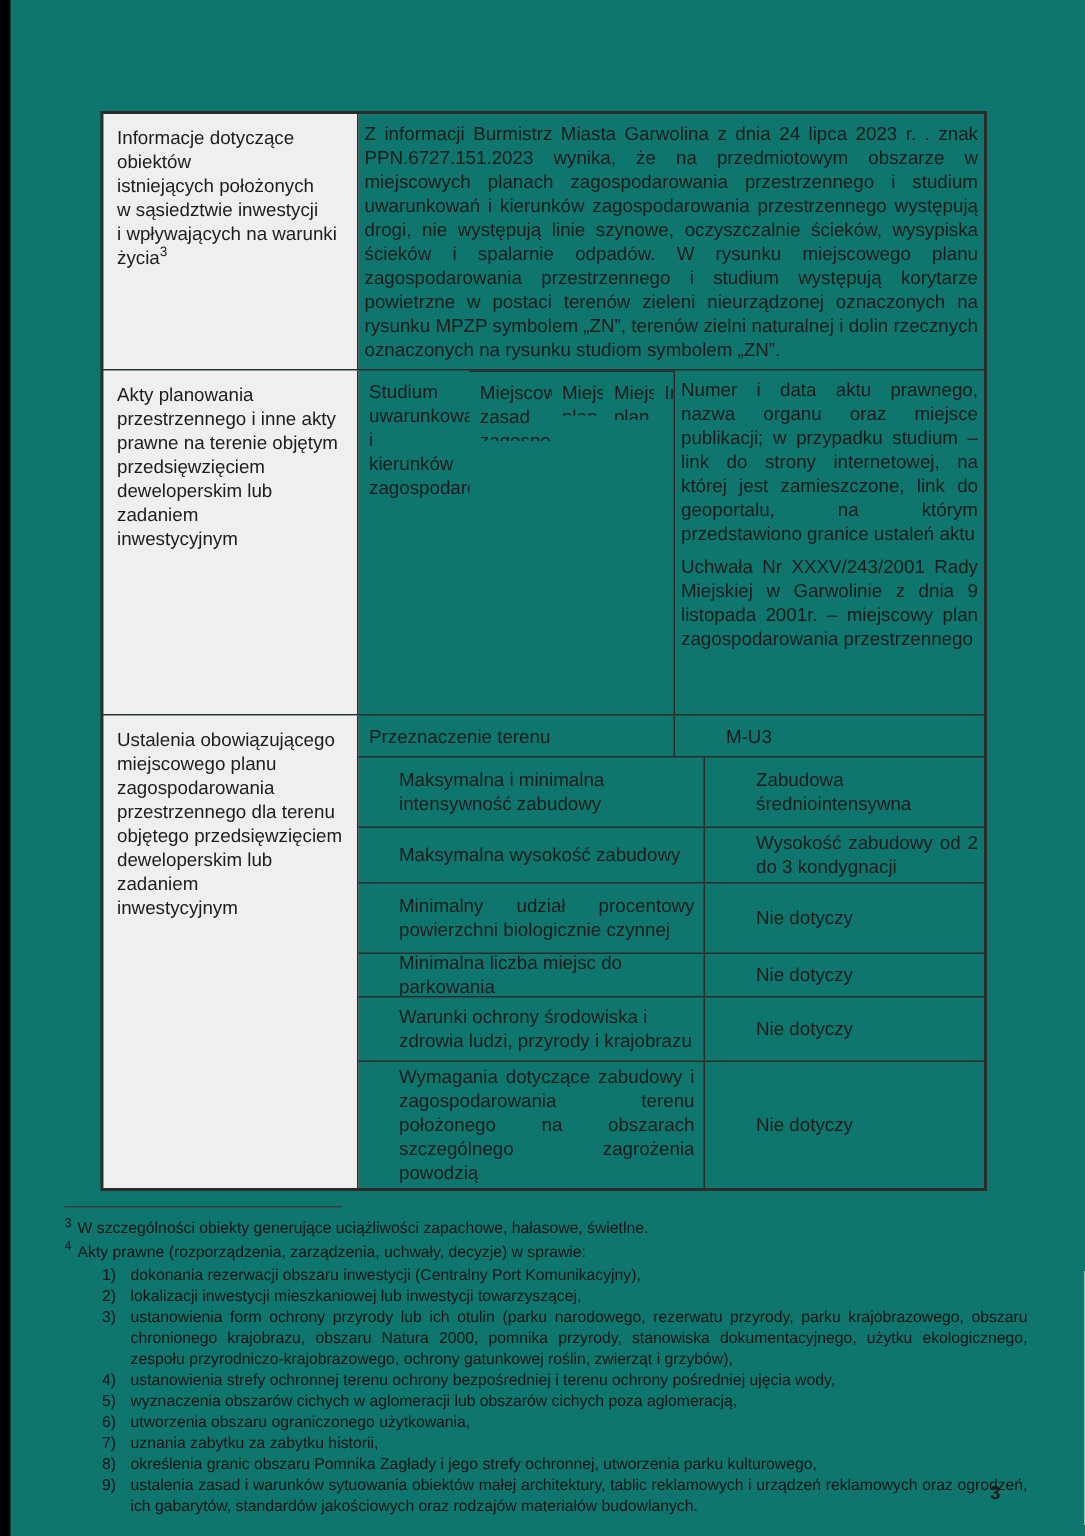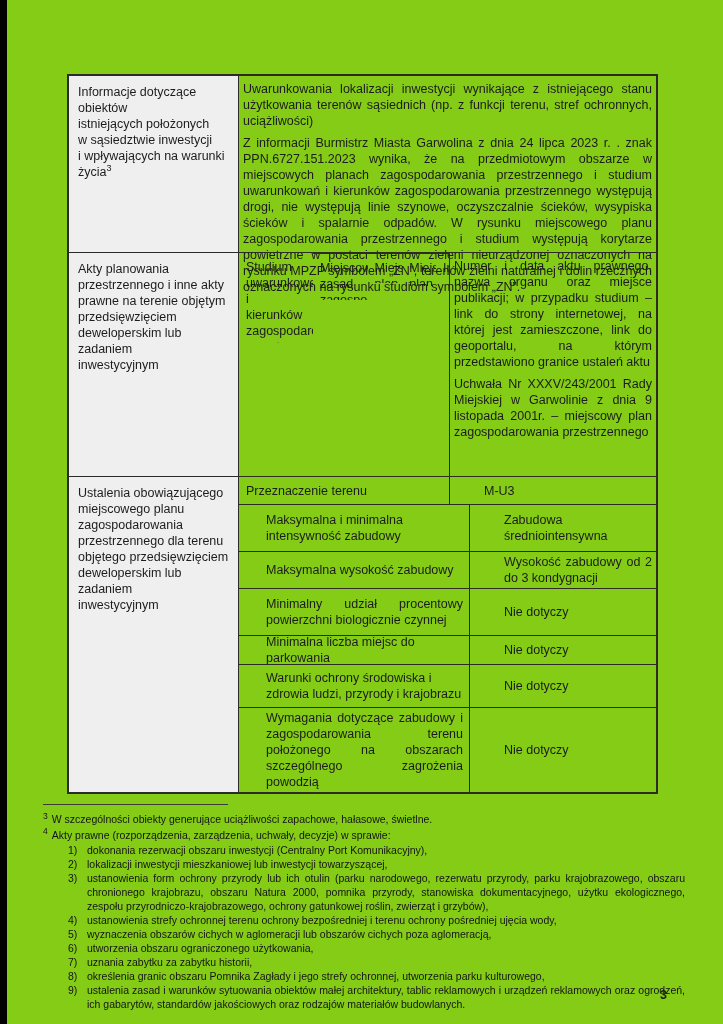--- a/index.html
+++ b/index.html
@@ -1,17 +1,17 @@
 <!DOCTYPE html>
 <html lang="pl"><head>
 <meta charset="utf-8">
 <style>
   html,body { margin:0; padding:0; background:#ffffff; }
   .page {
-    position:relative; width:723px; height:1024px; background:#84cc16;
+    position:relative; width:723px; height:1024px; background:#0f766e;
     font-family:"Liberation Sans", sans-serif; color:#1c1c1c; overflow:hidden;
   }
   .scan-strip { position:absolute; left:0; top:0; width:7px; height:1024px; background:#000000; }
 
   
   .doc-table {
     position:absolute; left:67px; top:74px; width:591px; height:720px;
     border:2px solid #2b2b2b; box-sizing:border-box;
     font-size:12.5px; line-height:16px; display:flex; flex-direction:column;
   }
@@ -78,21 +78,20 @@
 
     <div class="trow row1">
       <div class="hdr-cell">
         <span class="pre">Informacje dotyczące obiektów
 istniejących położonych
 w sąsiedztwie inwestycji
 i wpływających na warunki
 życia</span><sup class="fnref">3</sup>
       </div>
       <div class="body-cell">
-        <p class="para just">Uwarunkowania lokalizacji inwestycji wynikające z istniejącego stanu użytkowania terenów sąsiednich (np. z funkcji terenu, stref ochronnych, uciążliwości)</p>
         <p class="para just">Z informacji Burmistrz Miasta Garwolina z dnia 24 lipca 2023 r. . znak PPN.6727.151.2023 wynika, że na przedmiotowym obszarze w miejscowych planach zagospodarowania przestrzennego i studium uwarunkowań i kierunków zagospodarowania przestrzennego występują drogi, nie występują linie szynowe, oczyszczalnie ścieków, wysypiska ścieków i spalarnie odpadów. W rysunku miejscowego planu zagospodarowania przestrzennego i studium występują korytarze powietrzne w postaci terenów zieleni nieurządzonej oznaczonych na rysunku MPZP symbolem „ZN”, terenów zielni naturalnej i dolin rzecznych oznaczonych na rysunku studiom symbolem „ZN”.</p>
       </div>
     </div>
 
     <div class="trow row2">
       <div class="hdr-cell">
         <span class="pre">Akty planowania
 przestrzennego i inne akty
 prawne na terenie objętym
 przedsięwzięciem

